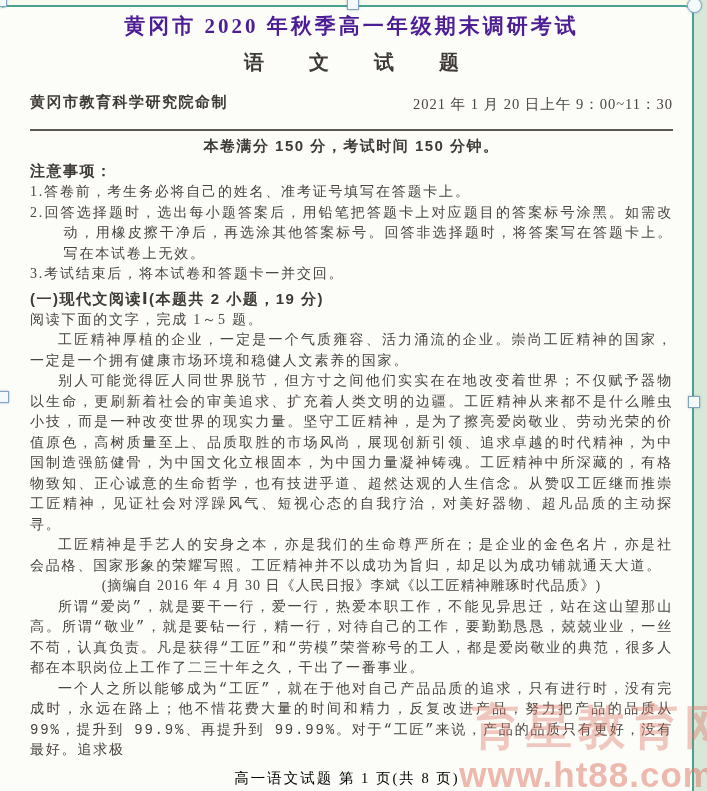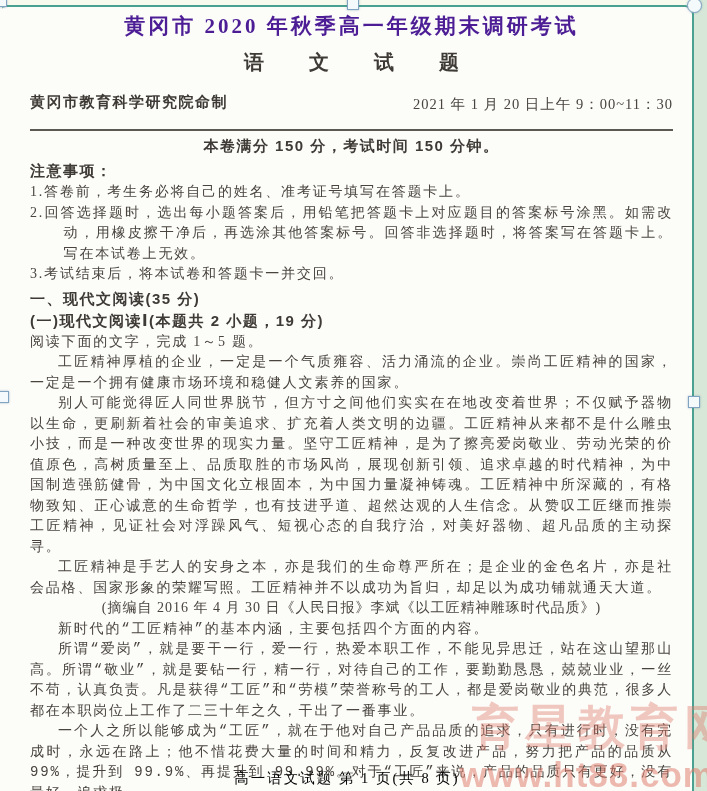--- a/index.html
+++ b/index.html
@@ -109,34 +109,32 @@
     <div class="section-block">
       <div class="h-bold">注意事项：</div>
       <div class="body-text">
         <p class="notice-item">1.答卷前，考生务必将自己的姓名、准考证号填写在答题卡上。</p>
         <p class="notice-item">2.回答选择题时，选出每小题答案后，用铅笔把答题卡上对应题目的答案标号涂黑。如需改动，用橡皮擦干净后，再选涂其他答案标号。回答非选择题时，将答案写在答题卡上。写在本试卷上无效。</p>
         <p class="notice-item">3.考试结束后，将本试卷和答题卡一并交回。</p>
       </div>
     </div>
 
     <div class="section-block">
-      <div class="h-bold">一、现代文阅读(35 分)</div>
       <div class="h-bold">(一)现代文阅读Ⅰ(本题共 2 小题，19 分)</div>
       <div class="body-text">阅读下面的文字，完成 1～5 题。</div>
     </div>
 
     <div class="body-text">
       <p class="para">工匠精神厚植的企业，一定是一个气质雍容、活力涌流的企业。崇尚工匠精神的国家，一定是一个拥有健康市场环境和稳健人文素养的国家。</p>
       <p class="para">别人可能觉得匠人同世界脱节，但方寸之间他们实实在在地改变着世界；不仅赋予器物以生命，更刷新着社会的审美追求、扩充着人类文明的边疆。工匠精神从来都不是什么雕虫小技，而是一种改变世界的现实力量。坚守工匠精神，是为了擦亮爱岗敬业、劳动光荣的价值原色，高树质量至上、品质取胜的市场风尚，展现创新引领、追求卓越的时代精神，为中国制造强筋健骨，为中国文化立根固本，为中国力量凝神铸魂。工匠精神中所深藏的，有格物致知、正心诚意的生命哲学，也有技进乎道、超然达观的人生信念。从赞叹工匠继而推崇工匠精神，见证社会对浮躁风气、短视心态的自我疗治，对美好器物、超凡品质的主动探寻。</p>
       <p class="para">工匠精神是手艺人的安身之本，亦是我们的生命尊严所在；是企业的金色名片，亦是社会品格、国家形象的荣耀写照。工匠精神并不以成功为旨归，却足以为成功铺就通天大道。</p>
       <p class="attribution">(摘编自 2016 年 4 月 30 日《人民日报》李斌《以工匠精神雕琢时代品质》)</p>
     </div>
 
     <div class="body-text">
-      <p class="para">新时代的“工匠精神”的基本内涵，主要包括四个方面的内容。</p>
       <p class="para">所谓“爱岗”，就是要干一行，爱一行，热爱本职工作，不能见异思迁，站在这山望那山高。所谓“敬业”，就是要钻一行，精一行，对待自己的工作，要勤勤恳恳，兢兢业业，一丝不苟，认真负责。凡是获得“工匠”和“劳模”荣誉称号的工人，都是爱岗敬业的典范，很多人都在本职岗位上工作了二三十年之久，干出了一番事业。</p>
       <p class="para">一个人之所以能够成为“工匠”，就在于他对自己产品品质的追求，只有进行时，没有完成时，永远在路上；他不惜花费大量的时间和精力，反复改进产品，努力把产品的品质从 99%，提升到 99.9%、再提升到 99.99%。对于“工匠”来说，产品的品质只有更好，没有最好。追求极</p>
     </div>
 
   </div>
 
   <div class="footer">高一语文试题 第 1 页(共 8 页)</div>
 
   <div class="wm-name">育星教育网</div>
   <div class="wm-url">www.ht88.com</div>

